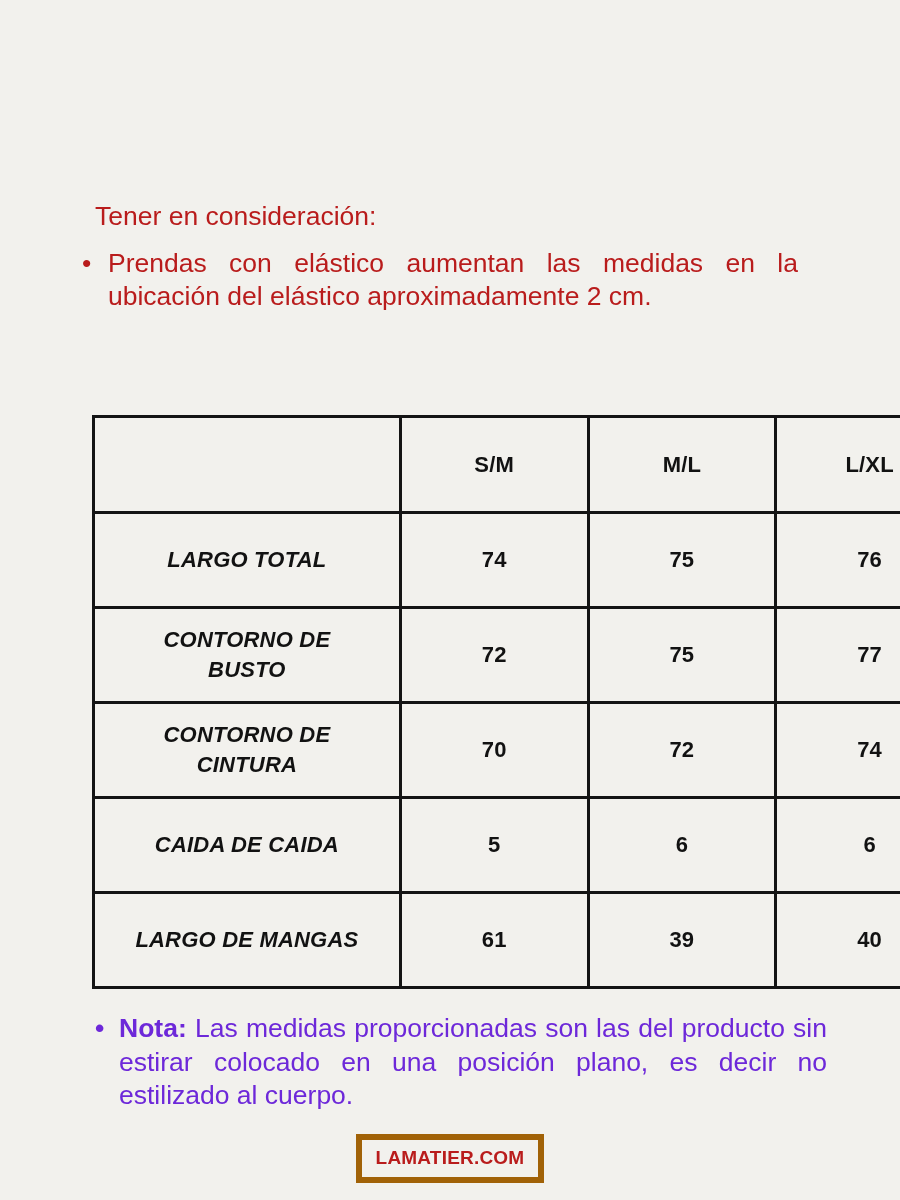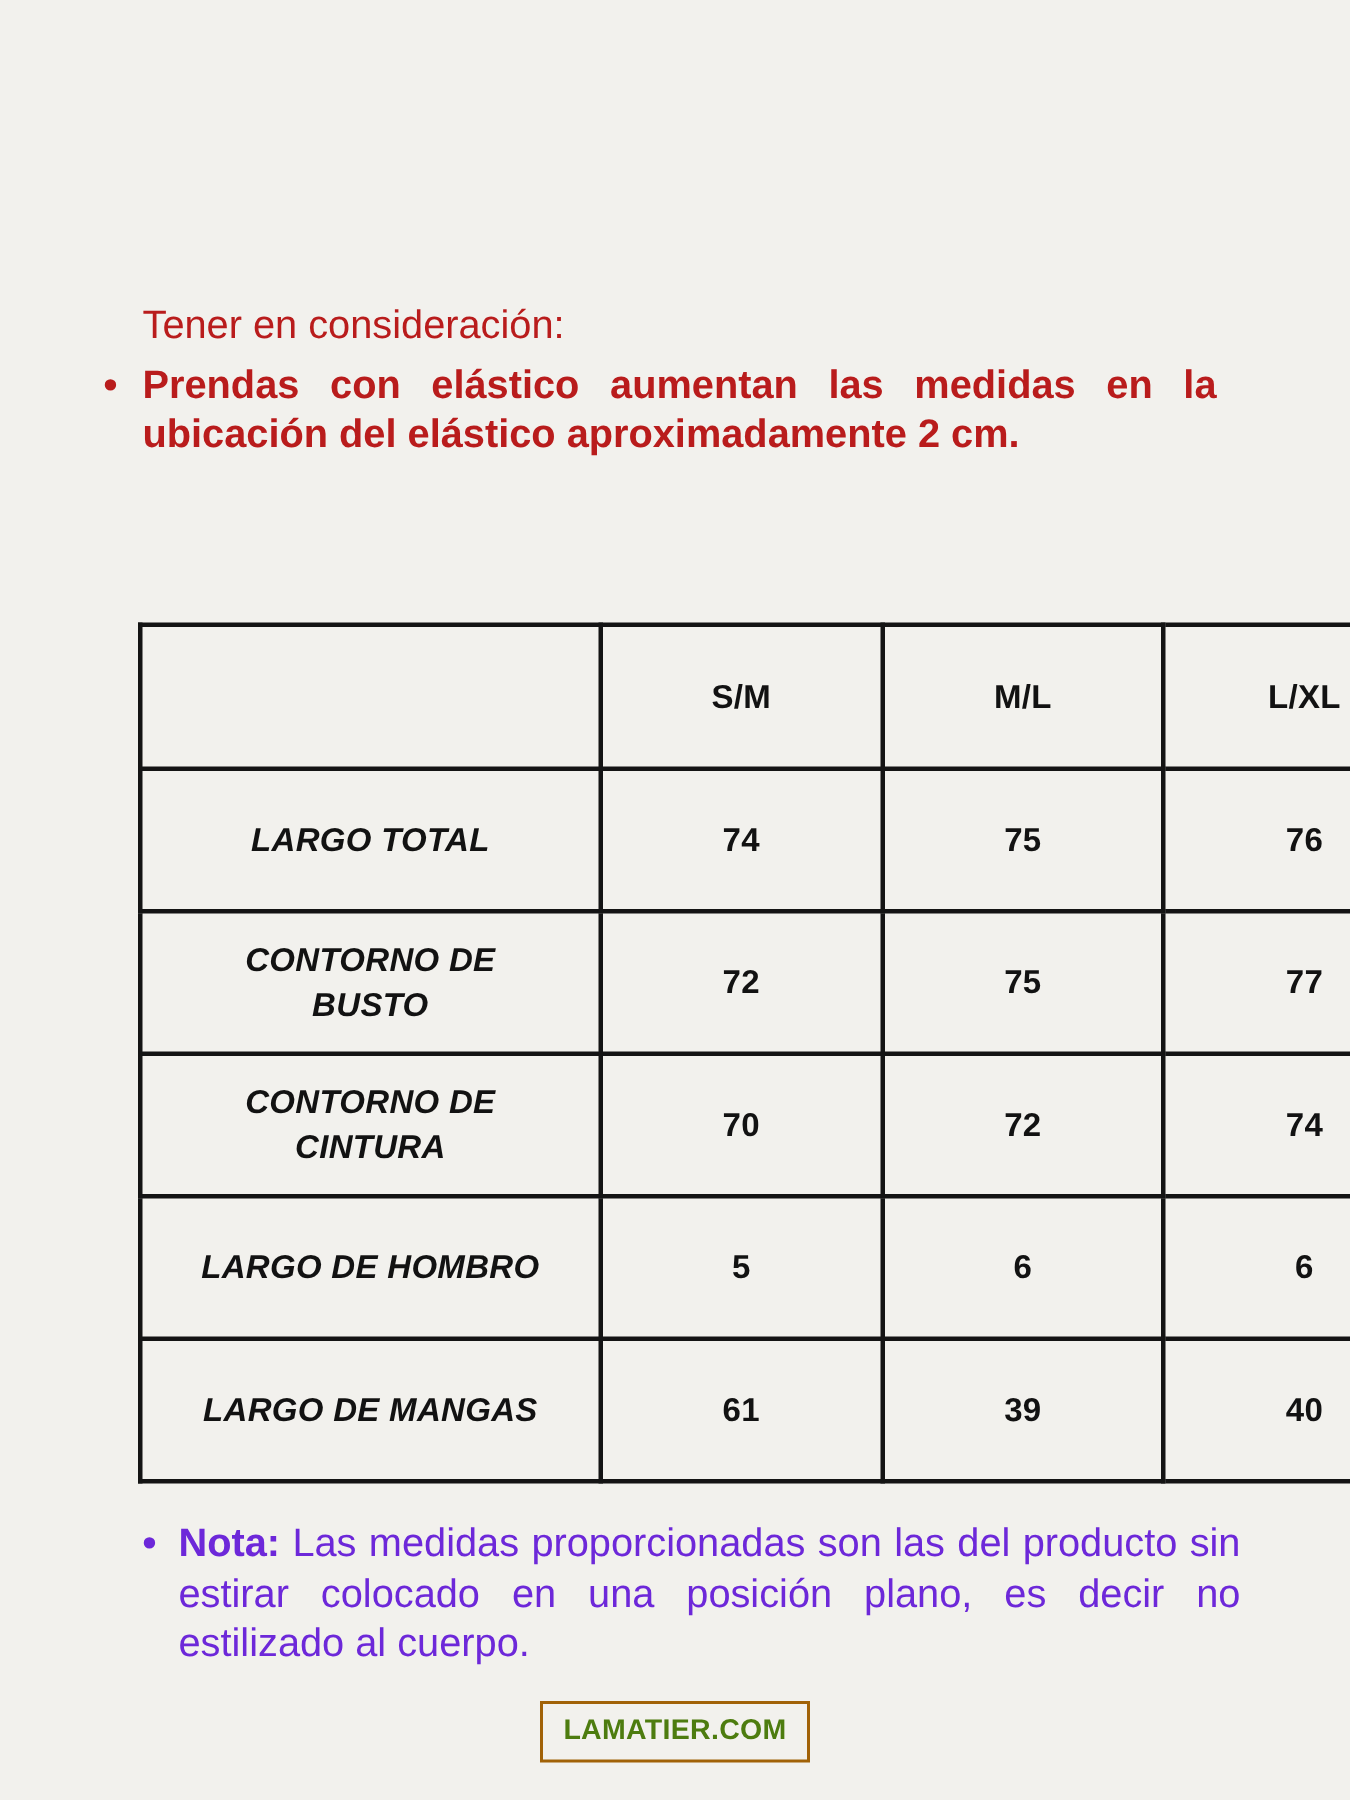--- a/index.html
+++ b/index.html
@@ -37,24 +37,23 @@
     left: 95px;
     width: 716px;
     font-size: 26.5px;
     line-height: 33.5px;
     color: #b91c1c;
   }
   .intro-heading {
     margin: 0 0 6px 0;
   }
   .bullet-list {
-    margin: 0;
+    margin: 13px;
     padding: 0;
     list-style: none;
-    font-weight: bold;
   }
   .bullet-item {
     position: relative;
     text-align: justify;
   }
   .bullet-item::before {
     content: "\2022";
     position: absolute;
     left: -26px;
     top: 0;
@@ -109,26 +108,26 @@
   
   .footer-badge {
     position: absolute;
     top: 1134px;
     left: 0;
     right: 0;
     text-align: center;
   }
   .footer-badge-box {
     display: inline-block;
-    border: 2px solid #a16207;
+    border: 6px solid #a16207;
     padding: 7px 14px 8px 14px;
     font-size: 19px;
     font-weight: bold;
     letter-spacing: 0.2px;
-    color: #4d7c0f;
+    color: #b91c1c;
     background: transparent;
   }
 </style>
 </head>
 <body>
 
 <div class="page">
 
 
   <div class="intro">
@@ -162,21 +161,21 @@
         <td>77</td>
       </tr>
       <tr>
         <td class="label-cell">CONTORNO DE
 CINTURA</td>
         <td>70</td>
         <td>72</td>
         <td>74</td>
       </tr>
       <tr>
-        <td class="label-cell">LARGO DE HOMBRO</td>
+        <td class="label-cell">CAIDA DE CAIDA</td>
         <td>5</td>
         <td>6</td>
         <td>6</td>
       </tr>
       <tr>
         <td class="label-cell">LARGO DE MANGAS</td>
         <td>61</td>
         <td>39</td>
         <td>40</td>
       </tr>

